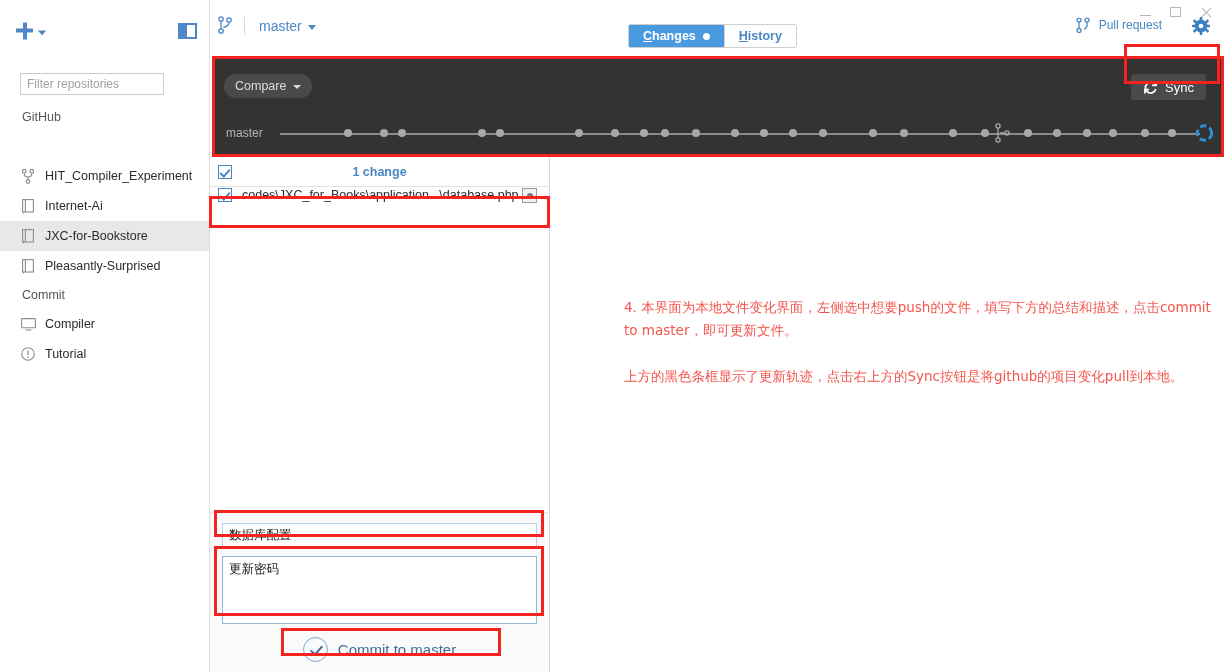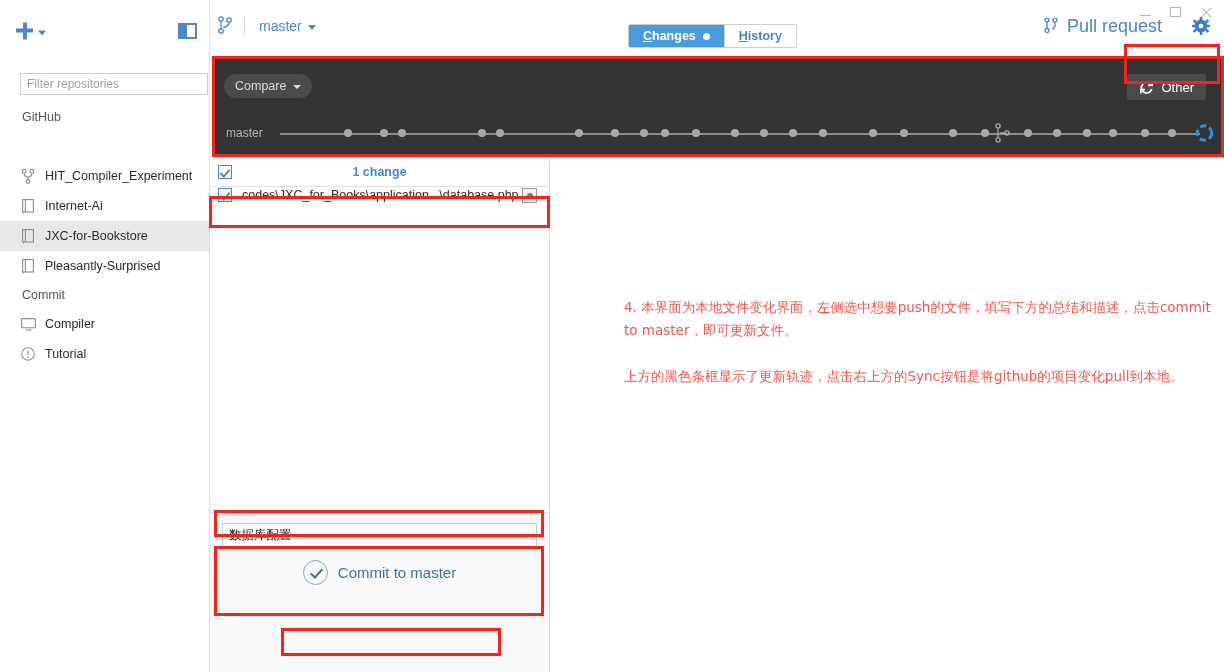--- a/index.html
+++ b/index.html
@@ -55,21 +55,21 @@
     background: #ffffff;
     cursor: pointer;
   }
   .panel-toggle::before {
     content: ""; position: absolute; left: 0; top: 0;
     width: 7px; height: 12px; background: #4e87c7;
   }
 
   #filter-input {
     position: absolute; left: 20px; top: 73px;
-    width: 188px; height: 22px;
+    width: 144px; height: 22px;
     border: 1px solid #cccccc;
     background: #ffffff;
     font-family: "Liberation Sans", sans-serif;
     font-size: 12px;
     color: #333;
     padding: 0 6px;
     outline: none;
   }
   #filter-input::placeholder { color: #a0a0a0; }
 
@@ -158,23 +158,23 @@
   .tab .mnem { text-decoration: underline; }
   .tab-dot {
     width: 7px; height: 7px; border-radius: 50%;
     background: #ffffff; margin-left: 7px;
   }
   .tab-sep { width: 1px; background: #cfcfcf; }
 
   #pull-request {
     position: absolute; right: 62px; top: 26px;
     transform: translateY(-50%);
-    display: flex; align-items: center;
-    cursor: pointer;
-    font-size: 18px; color: #4a87c4;
+    display: flex; align-items: flex-start;
+    cursor: pointer;
+    font-size: 12px; color: #4a87c4;
   }
   .pr-ico { width: 16px; height: 17px; margin-right: 7px; }
   #gear-btn {
     position: absolute; right: 14px; top: 26px;
     transform: translate(0,-50%);
     width: 18px; height: 18px;
     cursor: pointer;
   }
 
   
@@ -544,21 +544,21 @@
     </div>
 
     <div id="sync-btn">
       <span class="sync-ico">
         <svg width="15" height="15" viewBox="0 0 15 15">
           <path d="M12.4 5.2 A5.3 5.3 0 1 0 12.8 9.1" fill="none" stroke="#ffffff" stroke-width="1.7"></path>
           <path d="M9.1 5.4 L13.1 5.4 L13.1 1.5" fill="none" stroke="#ffffff" stroke-width="1.7"></path>
           <path d="M5.9 9.6 L1.9 9.6 L1.9 13.5" fill="none" stroke="#ffffff" stroke-width="1.7"></path>
         </svg>
       </span>
-      <span>Other</span>
+      <span>Sync</span>
     </div>
 
     <div id="graph-row">
       <div id="graph-branchname">master</div>
       <div id="graph-track"></div>
       <div id="head-circle">
         <svg width="19" height="19" viewBox="0 0 19 19">
           <circle cx="9.5" cy="9.5" r="7.2" fill="none" stroke="#2e8fd6" stroke-width="3" stroke-dasharray="6.5 3.2"></circle>
         </svg>
       </div>
@@ -603,20 +603,21 @@
     </div>
 
     <div id="file-row">
       <span class="ck checked"></span>
       <span id="file-path">codes\JXC_for_Books\application...\database.php</span>
       <span id="file-status"></span>
     </div>
 
     <div id="commit-area">
       <input id="summary-input" type="text" placeholder="Summary" value="数据库配置" style="">
+      <textarea id="desc-input" placeholder="Description" style="">更新密码</textarea>
       <div id="commit-btn">
         <span class="commit-check"></span>
         <span id="commit-label">Commit to master</span>
       </div>
     </div>
   </div>
 
   <div id="notes">
     <p>4. 本界面为本地文件变化界面，左侧选中想要push的文件，填写下方的总结和描述，点击commit to master，即可更新文件。</p>
     <div class="gap"></div>

